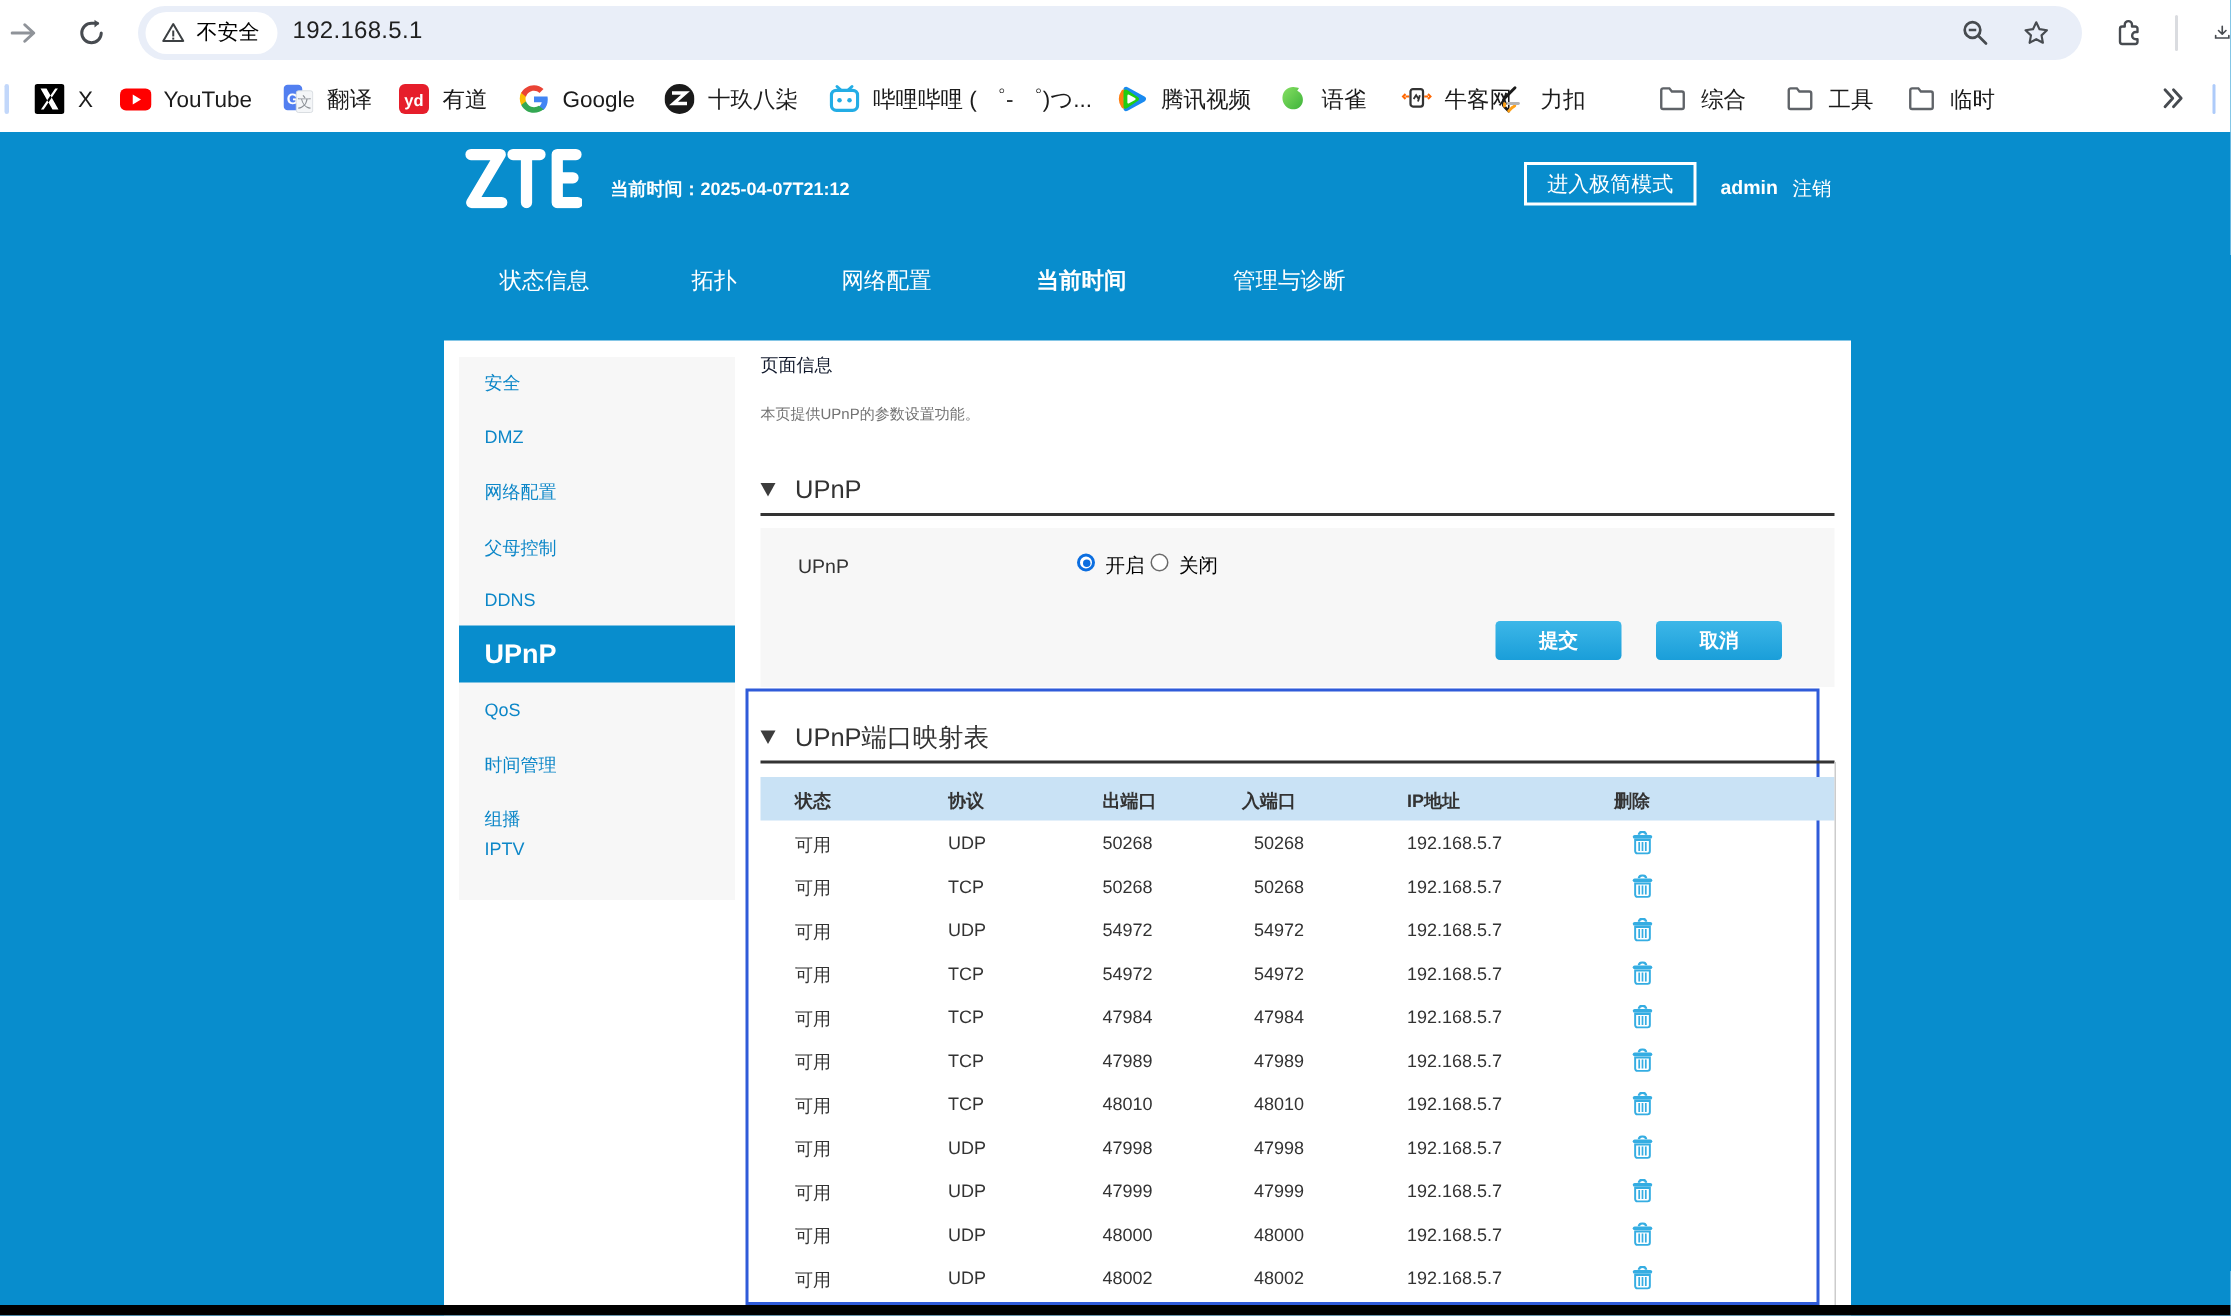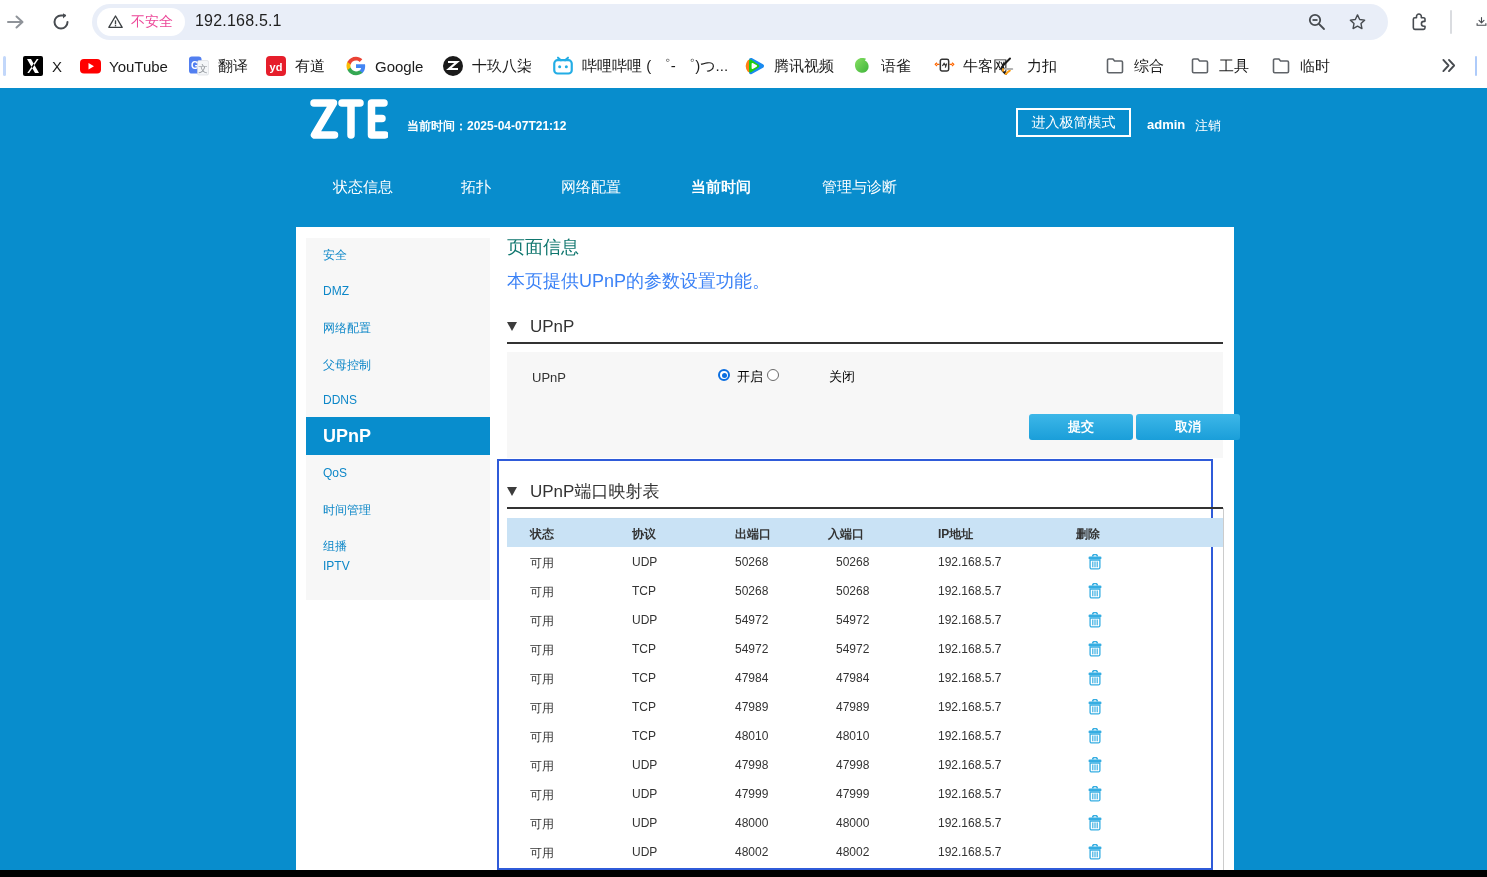--- a/index.html
+++ b/index.html
@@ -22,33 +22,33 @@
 #admin { position:absolute; left:1147px; top:117px; color:#fff; font-size:13px; font-weight:bold; }
 #logout { position:absolute; left:1195px; top:117px; color:#fff; font-size:13px; }
 .nav { position:absolute; top:178px; color:#fff; font-size:15px; }
 
 
 #panel { position:absolute; left:296px; top:227px; width:938px; height:650px; background:#fff; }
 #sidebar { position:absolute; left:306px; top:238px; width:184px; height:362px; background:#f7f7f7; }
 .sitem { position:absolute; left:323px; color:#0d87c8; font-size:12px; }
 #sel { position:absolute; left:306px; top:417px; width:184px; height:38px; background:#088dcd; color:#fff; font-size:18px; font-weight:bold; line-height:38px; padding-left:17px; }
 
-#h1 { position:absolute; left:507px; top:235px; font-size:18px; color:#0f766e; }
-#desc { position:absolute; left:507px; top:269px; font-size:18px; color:#3b82f6; }
+#h1 { position:absolute; left:507px; top:235px; font-size:12px; color:#0f172a; }
+#desc { position:absolute; left:507px; top:269px; font-size:10px; color:#737373; }
 .sechead { position:absolute; left:507px; font-size:17px; color:#333; }
 .tri { display:inline-block; width:0; height:0; border-left:5px solid transparent; border-right:5px solid transparent; border-top:9px solid #3c3c3c; margin-right:13px; vertical-align:1px; }
 #line1 { position:absolute; left:507px; top:342px; width:716px; height:2px; background:#333; }
 #graybox { position:absolute; left:507px; top:352px; width:716px; height:106px; background:#f7f7f7; }
 #upnplbl { position:absolute; left:532px; top:370px; font-size:13px; color:#333; }
 .rlab { position:absolute; top:368px; font-size:13px; color:#000; }
 .rad { position:absolute; top:369px; width:12px; height:12px; border-radius:50%; }
 .rad.on { border:2px solid #0b6ee0; background:#fff; }
 .rad.on::after { content:''; position:absolute; left:1.5px; top:1.5px; width:5px; height:5px; border-radius:50%; background:#0b6ee0; }
 .rad.off { border:1px solid #6a6a6a; background:#fff; }
-.btn { position:absolute; width:104px; height:26px; background:linear-gradient(#3db7e8,#1a9ed9); border-radius:3px; color:#fff; font-size:13px; font-weight:bold; text-align:center; line-height:26px;margin-left:32px; }
+.btn { position:absolute; width:84px; height:26px; background:linear-gradient(#3db7e8,#1a9ed9); border-radius:3px; color:#fff; font-size:13px; font-weight:bold; text-align:center; line-height:26px; }
 
 #focusbox { position:absolute; left:497px; top:459px; width:716px; height:411px; border:2px solid #2f5bd9; background:#fff; }
 #line2 { position:absolute; left:507px; top:507px; width:716px; height:2px; background:#333; }
 #thead { position:absolute; left:507px; top:518px; width:716px; height:29px; background:#c9e2f5; }
 .tc { position:absolute; font-size:12px; color:#333; }
 .th { font-weight:bold; }
 
 #blackbar { position:absolute; left:0; top:870px; width:1487px; height:7px; background:#000; }
 #scrollline { position:absolute; left:1223px; top:508px; width:1px; height:362px; background:#ccc; }
 </style>
@@ -62,21 +62,21 @@
     <path d="M15.5 9 A6.5 6.5 0 1 1 9 2.5 H13" stroke="#474b50" stroke-width="2" fill="none" stroke-linecap="round"></path>
     <path d="M11 0.2 L14.2 2.6 L11 5.4 Z" fill="#474b50"></path>
   </svg>
 <div id="omnibox"></div>
 <div id="secchip">
   <svg width="17" height="16" viewBox="0 0 24 24" style="margin-right:7px">
       <path d="M12 3 L22 20 H2 Z" fill="none" stroke="#3c4043" stroke-width="2" stroke-linejoin="round"></path>
       <rect x="11" y="9.5" width="2" height="6" fill="#3c4043"></rect>
       <rect x="11" y="16.6" width="2" height="2" fill="#3c4043"></rect>
     </svg>
-  <span style="font-size:14px;color:#ec4899;">不安全</span>
+  <span style="font-size:14px;color:#000000;">不安全</span>
 </div>
 <div id="urltext">192.168.5.1</div>
 <svg class="abs" style="left:1308px;top:13px" width="18" height="18" viewBox="0 0 18 18">
     <circle cx="7" cy="7" r="5.2" stroke="#474b50" stroke-width="1.8" fill="none"></circle>
     <line x1="4.5" y1="7" x2="9.5" y2="7" stroke="#474b50" stroke-width="1.8"></line>
     <line x1="11" y1="11" x2="16" y2="16" stroke="#474b50" stroke-width="1.8" stroke-linecap="round"></line>
   </svg>
 <svg class="abs" style="left:1348px;top:13px" width="19" height="18" viewBox="0 0 24 24">
     <path d="M12 2.5 L14.9 8.6 L21.5 9.5 L16.7 14.1 L17.9 20.7 L12 17.5 L6.1 20.7 L7.3 14.1 L2.5 9.5 L9.1 8.6 Z" fill="none" stroke="#474b50" stroke-width="1.9" stroke-linejoin="round"></path>
   </svg>
@@ -240,21 +240,21 @@
 
 <div id="h1">页面信息</div>
 <div id="desc">本页提供UPnP的参数设置功能。</div>
 <div class="sechead" style="top:317px"><span class="tri"></span>UPnP</div>
 <div id="line1"></div>
 <div id="graybox"></div>
 <div id="upnplbl">UPnP</div>
 <span class="rad on" style="left:718px"></span>
 <span class="rlab" style="left:737px">开启</span>
 <span class="rad off" style="left:767px"></span>
-<span class="rlab" style="left:829px">关闭</span>
+<span class="rlab" style="left:786px">关闭</span>
 <div class="btn" style="left:997px;top:414px">提交</div>
 <div class="btn" style="left:1104px;top:414px">取消</div>
 
 <div id="focusbox"></div>
 <div class="sechead" style="top:480px"><span class="tri"></span>UPnP端口映射表</div>
 <div id="line2"></div>
 <div id="thead"></div>
 <div class="tc th" style="left:530px;top:526px">状态</div>
 <div class="tc th" style="left:632px;top:526px">协议</div>
 <div class="tc th" style="left:735px;top:526px">出端口</div>

